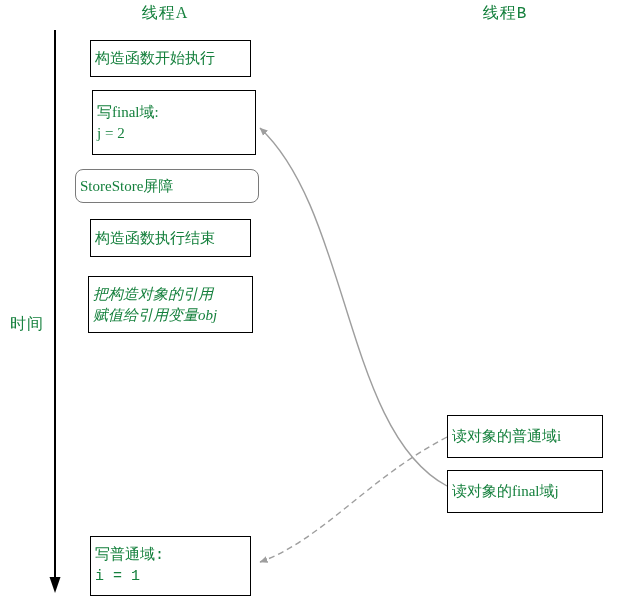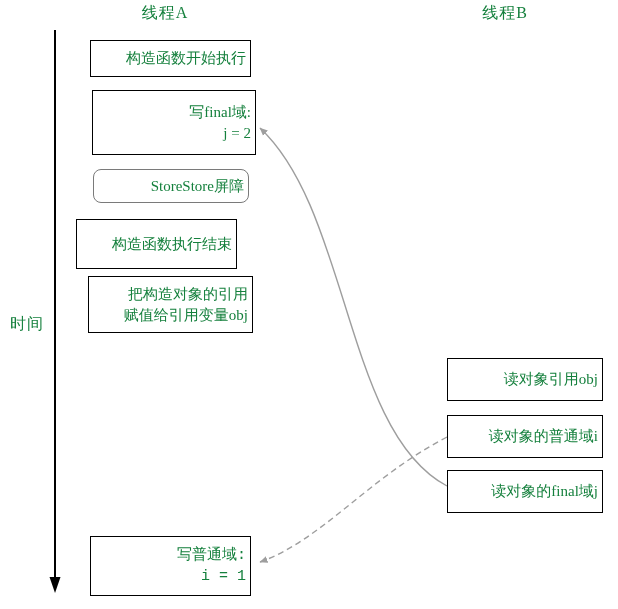--- a/index.html
+++ b/index.html
@@ -34,21 +34,21 @@
     letter-spacing: 1px;
     margin-top: 28px;
   }
   .box {
     position: absolute;
     box-sizing: border-box;
     border: 1px solid #000000;
     background: #ffffff;
     display: flex;
     flex-direction: column;
-    align-items: flex-end;
+    align-items: flex-start;
     justify-content: center;
     text-align: center;
     font-size: 15px;
     line-height: 1.4;
     padding: 2px 4px;
   }
   .box.rounded {
     border-radius: 8px;
     border-color: #7a7a7a;
   }
@@ -67,54 +67,51 @@
 
     <line x1="55" y1="30" x2="55" y2="579" stroke="#000000" stroke-width="2"></line>
     <polygon points="49.5,577 60.5,577 55,593" fill="#000000"></polygon>
 
     <path d="M447,486 C345,432 350,212 260,128" fill="none" stroke="#9e9e9e" stroke-width="1.4" marker-end="url(#arrowGray)"></path>
 
     <path d="M447,437 C368,478 322,540 260,562" fill="none" stroke="#9e9e9e" stroke-width="1.4" stroke-dasharray="6 4" marker-end="url(#arrowGray)"></path>
   </svg>
 
   <div class="col-header" style="left:95px; top:3px;">线程A</div>
-  <div class="col-header" style="left:435px; top:3px;">线程B</div>
+  <div class="col-header" style="left:435px; top:3px;font-family:Liberation Mono, monospace;">线程B</div>
 
   <div class="timeline-label" style="left:10px; top:286px;">时间</div>
 
   <div class="box" style="left:90px; top:40px; width:161px; height:37px;">
     <span>构造函数开始执行</span>
   </div>
 
   <div class="box" style="left:92px; top:90px; width:164px; height:65px;">
     <span>写final域:</span>
     <span>j = 2</span>
   </div>
 
-  <div class="box rounded" style="left:93px; top:169px; width:156px; height:34px;">
+  <div class="box rounded" style="left:75px; top:169px; width:184px; height:34px;">
     <span>StoreStore屏障</span>
   </div>
 
-  <div class="box" style="left:76px; top:219px; width:161px; height:50px;">
+  <div class="box" style="left:90px; top:219px; width:161px; height:38px;">
     <span>构造函数执行结束</span>
   </div>
 
-  <div class="box" style="left:88px; top:276px; width:165px; height:57px;">
+  <div class="box" style="left:88px; top:276px; width:165px; height:57px;font-style:italic;">
     <span>把构造对象的引用</span>
     <span>赋值给引用变量obj</span>
   </div>
 
   <div class="box" style="left:90px; top:536px; width:161px; height:60px;font-family:Liberation Mono, monospace;">
     <span>写普通域:</span>
     <span>i = 1</span>
   </div>
 
-  <div class="box" style="left:447px; top:358px; width:156px; height:43px;">
-    <span>读对象引用obj</span>
-  </div>
 
   <div class="box" style="left:447px; top:415px; width:156px; height:43px;">
     <span>读对象的普通域i</span>
   </div>
 
   <div class="box" style="left:447px; top:470px; width:156px; height:43px;">
     <span>读对象的final域j</span>
   </div>
 
 </div>

